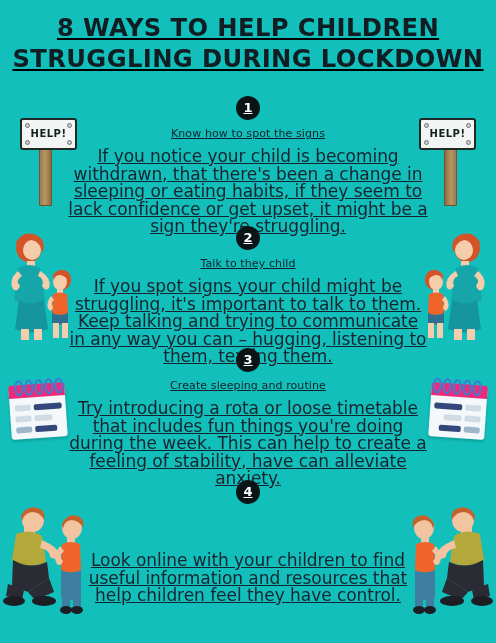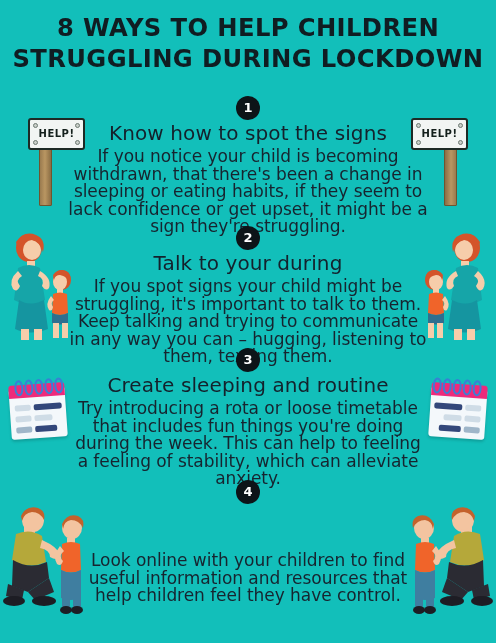--- a/index.html
+++ b/index.html
@@ -56,21 +56,21 @@
     color: #ffffff;
     font-family: "DejaVu Sans", sans-serif;
     font-size: 13px;
     font-weight: bold;
     line-height: 24px;
     text-align: center;
     margin: 0 auto 3px auto;
   }
   .sec-heading {
     font-family: "DejaVu Sans", sans-serif;
-    font-size: 20px;
+    font-size: 11px;
     font-weight: normal;
     line-height: 21px;
     color: #14212c;
     text-align: center;
     margin: 0 auto 4px auto;
     width: 340px;
     letter-spacing: 0.1px;
   }
   .sec-body {
     font-family: "DejaVu Sans", sans-serif;
@@ -95,21 +95,21 @@
     position: absolute;
     left: 31px; top: 42px;
     width: 11px; height: 58px;
     background: linear-gradient(to right, #9a7b4f 0%, #b99662 45%, #8a6d44 100%);
     border: 1px solid #6f5staff;
     border: 1px solid #6f552f;
     border-radius: 1px;
   }
   .sign-board {
     position: absolute;
-    left: 20px; top: 14px;
+    left: 12px; top: 14px;
     width: 57px; height: 32px;
     background: #f2f5f3;
     border: 2px solid #1d2a25;
     border-radius: 3px;
     box-sizing: border-box;
   }
   .sign-text {
     font-family: "DejaVu Sans", sans-serif;
     font-size: 10px;
     font-weight: bold;
@@ -147,21 +147,21 @@
     border: 2px solid #3a7fd5;
     border-radius: 50%;
     background: transparent;
   }
   .cal-row {
     position: absolute;
     height: 6px;
     border-radius: 2px;
   }
 
-  .no-sel { user-select: none; }
+  .no-sel { user-select: none; text-decoration: underline; }
 </style>
 </head>
 <body>
 
 <div id="poster">
 
   <div class="title-block no-sel">
     <div class="title-line">8 WAYS TO HELP CHILDREN</div>
     <div class="title-line">STRUGGLING DURING LOCKDOWN</div>
   </div>
@@ -192,21 +192,21 @@
         <div class="screw" style="right:3px; top:3px;"></div>
         <div class="screw" style="left:3px; bottom:3px;"></div>
         <div class="screw" style="right:3px; bottom:3px;"></div>
         <div class="sign-text" style="transform:scaleX(-1);">HELP!</div>
       </div>
     </div>
   </div>
 
   <div class="section" style="top:226px;">
     <div class="badge no-sel">2</div>
-    <div class="sec-heading no-sel">Talk to your during</div>
+    <div class="sec-heading no-sel">Talk to they child</div>
     <div class="sec-body no-sel">If you spot signs your child might be struggling, it's important to talk to them. Keep talking and trying to communicate in any way you can – hugging, listening to them, texting them.</div>
   </div>
 
   <div class="art" style="left:2px; top:226px;">
     <svg width="80" height="115" viewBox="0 0 80 115">
 
       <ellipse cx="27" cy="22" rx="13" ry="14" fill="#d4542a"></ellipse>
       <ellipse cx="30" cy="24" rx="9" ry="10" fill="#f6cdaa"></ellipse>
       <path d="M14 16 Q22 4 34 9 Q44 13 41 26 Q38 16 30 14 Q21 13 16 22 Z" fill="#d4542a"></path>
       <rect x="25" y="35" width="8" height="7" fill="#f6cdaa"></rect>
@@ -248,21 +248,21 @@
       <path d="M50 87 Q58 91 66 87 L66 97 Q58 100 50 97 Z" fill="#2f6f8f"></path>
       <rect x="51" y="97" width="6" height="15" fill="#f6cdaa"></rect>
       <rect x="60" y="97" width="6" height="15" fill="#f6cdaa"></rect>
       <path d="M49 70 Q43 78 47 84 Q50 86 51 81 Q48 77 52 74 Z" fill="#f6cdaa"></path>
     </svg>
   </div>
 
   <div class="section" style="top:348px;">
     <div class="badge no-sel">3</div>
     <div class="sec-heading no-sel">Create sleeping and routine</div>
-    <div class="sec-body no-sel">Try introducing a rota or loose timetable that includes fun things you're doing during the week. This can help to feeling a feeling of stability, which can alleviate anxiety.</div>
+    <div class="sec-body no-sel">Try introducing a rota or loose timetable that includes fun things you're doing during the week. This can help to create a feeling of stability, have can alleviate anxiety.</div>
   </div>
 
   <div class="art" style="left:6px; top:376px;">
     <div class="cal-wrap">
       <div class="cal-body"></div>
       <div class="cal-top"></div>
       <div class="cal-ring" style="left:10px;"></div>
       <div class="cal-ring" style="left:20px;"></div>
       <div class="cal-ring" style="left:30px;"></div>
       <div class="cal-ring" style="left:40px;"></div>

